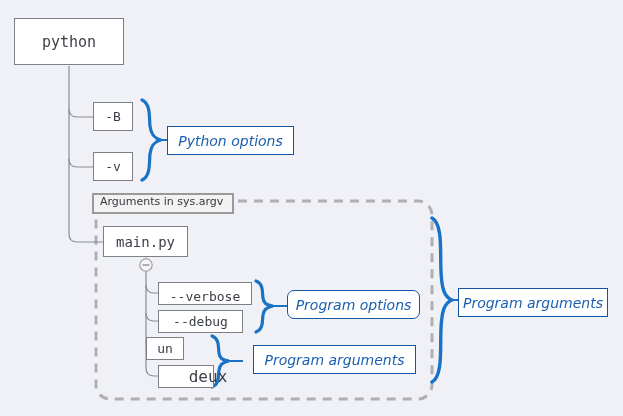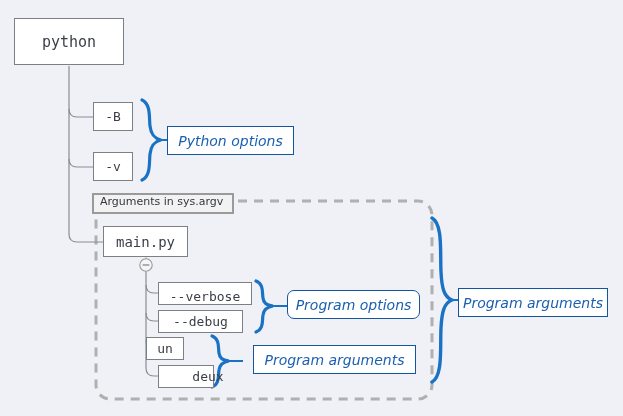--- a/index.html
+++ b/index.html
@@ -147,21 +147,21 @@
   </div>
 
   <div class="node" style="left:158px; top:310px; width:85px; height:23px; font-size:13px;">
     <span>--debug</span>
   </div>
 
   <div class="node" style="left:146px; top:337px; width:38px; height:23px; font-size:13px;">
     <span>un</span>
   </div>
 
-  <div class="node" style="left:158px; top:365px; width:56px; height:23px; font-size:13px;padding-left:44px;">
+  <div class="node" style="left:158px; top:365px; width:56px; height:23px; font-size:16px;padding-left:44px;">
     <span>deux</span>
   </div>
 
   <div class="callout" style="left:167px; top:126px; width:127px; height:29px;">
     <span>Python options</span>
   </div>
 
   <div class="callout" style="left:287px; top:290px; width:133px; height:29px;border-radius:7px;">
     <span>Program options</span>
   </div>

